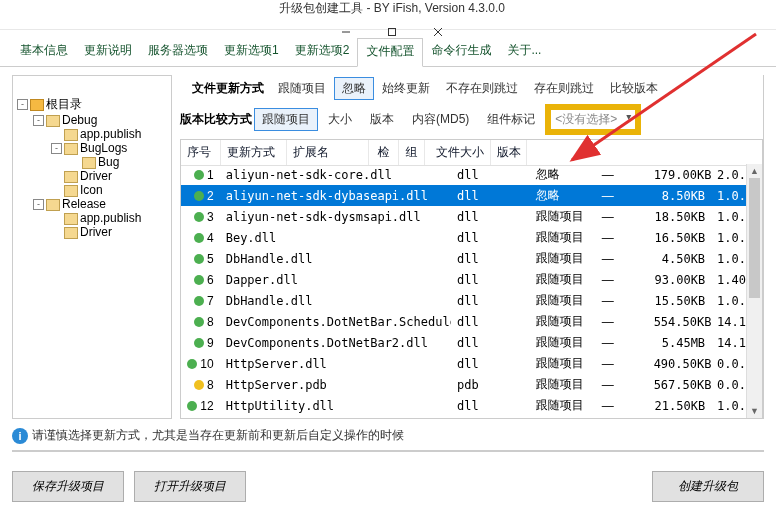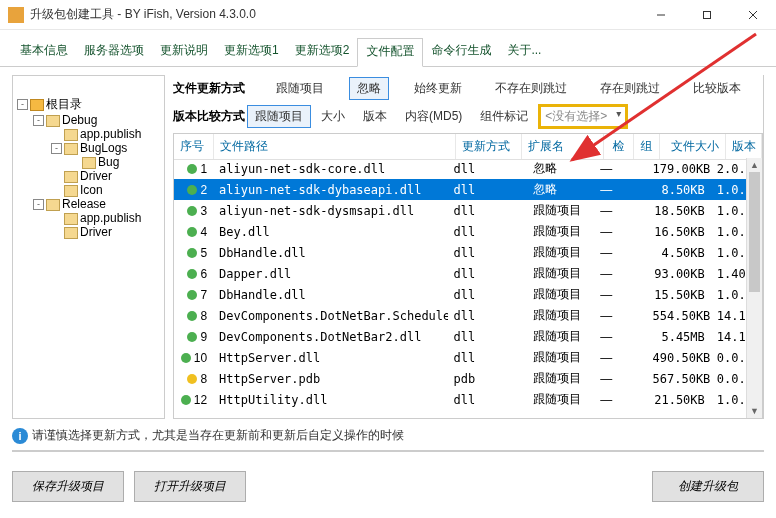--- a/index.html
+++ b/index.html
@@ -1,46 +1,46 @@
 <!DOCTYPE html>
 <html><head>
 <meta charset="utf-8">
 <style>
   * { box-sizing: border-box; margin: 0; padding: 0; }
   body { font-family: "Microsoft YaHei", SimSun, sans-serif; font-size: 12px; background: #fff; width: 776px; height: 518px; overflow: hidden; position: relative; }
-  .titlebar { height: 30px; display: flex; align-items: center; padding: 0 0 0 8px; border-bottom: 1px solid #e8e8e8; }
+  .titlebar { height: 30px; display: flex; align-items: center; padding: 0 0 0 8px; border-bottom: 1px solid #e8e8e8; flex-direction: column; }
   .titlebar .icon { width: 16px; height: 16px; background: #e8a33c; margin-right: 6px; }
   .titlebar .title { flex: 1; color: #333; }
   .winbtns { display: flex; }
   .winbtn { width: 46px; height: 30px; display: flex; align-items: center; justify-content: center; cursor: default; }
   .winbtn svg { width: 10px; height: 10px; }
   .tabs { display: flex; gap: 0; padding: 8px 12px 0 12px; border-bottom: 1px solid #ccc; }
   .tab { padding: 4px 8px 6px 8px; color: #14532d; cursor: default; }
   .tab.active { border: 1px solid #ccc; border-bottom: 1px solid #fff; margin-bottom: -1px; background: #fff; }
   .content { display: flex; padding: 8px 12px 4px 12px; gap: 8px; height: 356px; }
   .tree { width: 160px; border: 1px solid #ccc; padding: 20px 2px; overflow: hidden; }
   .tree .lvl1 { padding-left: 2px; }
   .tree .lvl2 { padding-left: 18px; }
   .tree .lvl3 { padding-left: 36px; }
   .tree .lvl4 { padding-left: 54px; }
   .exp { display: inline-block; width: 11px; height: 11px; border: 1px solid #888; text-align: center; line-height: 9px; font-size: 9px; margin-right: 2px; vertical-align: middle; color: #555; }
   .ficon { display: inline-block; width: 14px; height: 12px; vertical-align: middle; margin-right: 2px; }
   .ficon.home { background: #f5b942; border: 1px solid #c08820; }
   .ficon.folder { background: #f5d890; border: 1px solid #c0a050; }
   .right { flex: 1; display: flex; flex-direction: column; border-right: 1px solid #ccc; }
-  .toolbar1 { display: flex; align-items: center; gap: 17px; padding: 2px 0; }
+  .toolbar1 { display: flex; align-items: center; gap: 0; padding: 2px 0; margin-left: 12px; }
   .toolbar1 .lbl { font-weight: bold; margin-right: 6px; }
   .tbtn { padding: 3px 8px; color: #333; cursor: default; }
   .tbtn.active { border: 1px solid #3a8de0; background: #eaf2fb; padding: 2px 7px; }
   .toolbar2 { display: flex; align-items: center; gap: 2px; padding: 2px 0 4px 0; }
   .toolbar2 .lbl { font-weight: bold; }
-  .combo { border: 3px solid #eab308; padding: 1px 18px 1px 4px; color: #888; position: relative; }
+  .combo { border: 6px solid #eab308; padding: 1px 18px 1px 4px; color: #888; position: relative; }
   .combo::after { content: "▾"; position: absolute; right: 4px; color: #555; font-size: 10px; }
   .grid { flex: 1; border: 1px solid #ccc; overflow: hidden; position: relative; }
-  .ghead { display: flex; background: #fff; border-bottom: 1px solid #e0e0e0; font-weight: normal; color: #0369a1; }
+  .ghead { display: flex; background: #fff; border-bottom: 1px solid #e0e0e0; font-weight: normal; color: #0f172a; }
   .ghead .col { padding: 4px 6px; border-right: 1px solid #e8e8e8; overflow: hidden; white-space: nowrap; }
   .gbody { position: absolute; top: 24px; bottom: 0; left: 0; right: 16px; overflow: hidden; }
   .row { display: flex; height: 21px; align-items: center; }
   .row.sel { background: #0078d7; color: #fff; }
   .row .col { padding: 0 6px; overflow: hidden; white-space: nowrap; }
   .c-num { width: 40px; display: flex; align-items: center; gap: 3px; justify-content: flex-end; }
   .c-path { width: 242px; font-family: "SimSun", monospace; }
   .c-ext { width: 82px; font-family: "SimSun", monospace; }
   .c-upd { width: 66px; }
   .c-chk { width: 30px; text-align: center; }
@@ -84,22 +84,22 @@
         <svg viewBox="0 0 10 10">
           <line x1="1" y1="1" x2="9" y2="9" stroke="#333" stroke-width="1"></line>
           <line x1="9" y1="1" x2="1" y2="9" stroke="#333" stroke-width="1"></line>
         </svg>
       </div>
   </div>
 </div>
 
 <div class="tabs" id="mainTabs">
     <div class="tab">基本信息</div>
+    <div class="tab">更新说明</div>
     <div class="tab">服务器选项</div>
-    <div class="tab">更新说明</div>
     <div class="tab">更新选项1</div>
     <div class="tab">更新选项2</div>
     <div class="tab active">文件配置</div>
     <div class="tab">命令行生成</div>
     <div class="tab">关于...</div>
   </div>
 
 <div class="content">
   <div class="tree" id="tree">
       <div class="lvl1"><span class="exp">-</span><span class="ficon home"></span><span>根目录</span></div>
@@ -128,21 +128,20 @@
         <span class="tbtn active">跟随项目</span>
         <span class="tbtn">大小</span>
         <span class="tbtn">版本</span>
         <span class="tbtn">内容(MD5)</span>
         <span class="tbtn">组件标记</span>
         <span class="combo">&lt;没有选择&gt;</span>
       </div>
     <div class="grid">
       <div class="ghead" id="ghead">
           <div class="col c-num" style="justify-content: flex-start; text-align: left;">序号</div>
-          <div class="col c-path">文件路径</div>
           <div class="col c-upd">更新方式</div>
           <div class="col c-ext">扩展名</div>
           <div class="col c-chk">检</div>
           <div class="col c-grp">组</div>
           <div class="col c-size">文件大小</div>
           <div class="col c-ver">版本</div>
         </div>
       <div class="gbody" id="gbody">
           <div class="row">
             <div class="col c-num">

